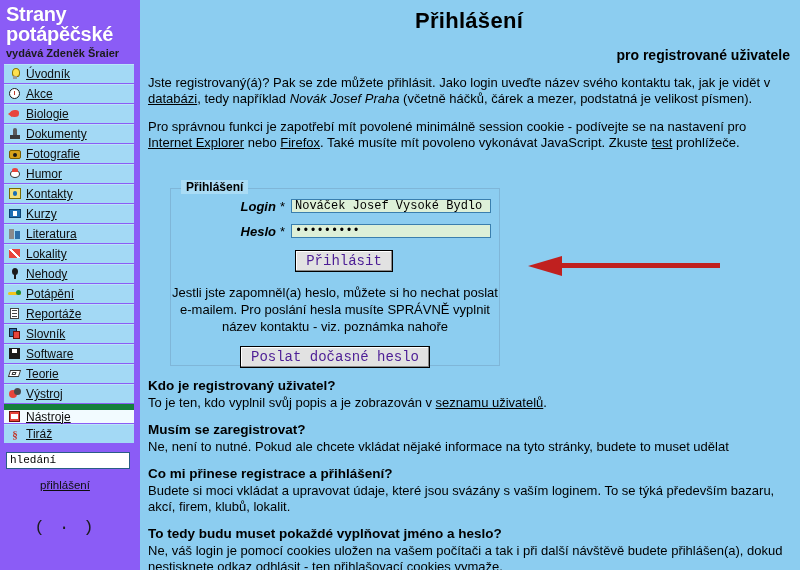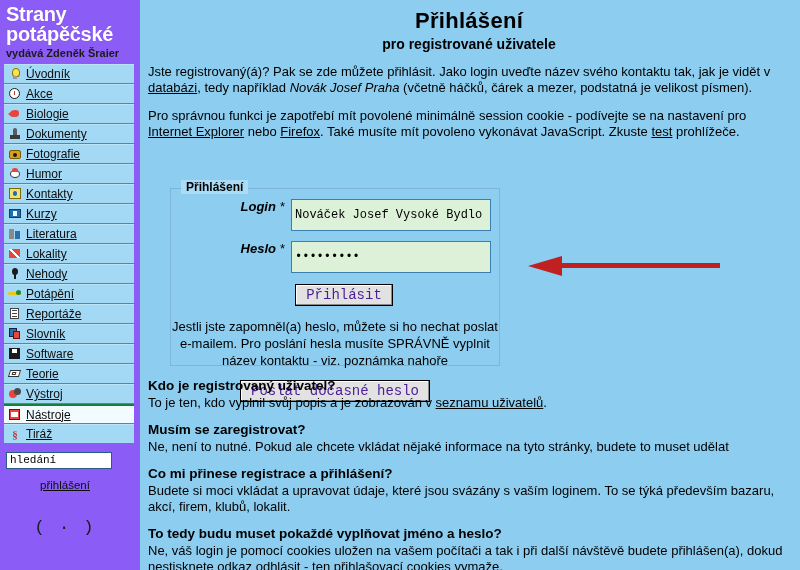--- a/index.html
+++ b/index.html
@@ -58,21 +58,21 @@
     gap: 4px;
     height: 19px;
     margin: 0 6px 1px 4px;
     padding-left: 4px;
     background: #a3d9f5;
     border-top: 1px solid #b9e4f8;
     box-sizing: border-box;
   }
   .menu-item.active {
     background: #f2fbff;
-    border-top: 2px solid #15803d;
+    border-top: 6px solid #15803d;
   }
   .menu-item .label {
     font-size: 12px;
     color: #0d0d0d;
     text-decoration: underline;
     white-space: nowrap;
   }
   .mi-icon {
     width: 14px;
     height: 14px;
@@ -120,21 +120,21 @@
   .ic-gear::before{content:"";position:absolute;left:1px;top:3px;width:8px;height:8px;border-radius:50%;background:#e8453c;}
   .ic-gear::after{content:"";position:absolute;left:6px;top:1px;width:7px;height:7px;border-radius:50%;background:#4a4a4a;}
   .ic-tools::before{content:"";position:absolute;left:1px;top:1px;width:11px;height:11px;background:#e8453c;border:1px solid #6b0f0a;box-sizing:border-box;}
   .ic-tools::after{content:"";position:absolute;left:3px;top:4px;width:7px;height:5px;background:#ffffff;}
   .ic-tiraz{font-weight:bold;color:#c0392b;font-family:"Liberation Serif",serif;}
 
   #search-box {
     margin: 8px 8px 0 6px;
   }
   #search-input {
-    width: 106px;
+    width: 124px;
     height: 17px;
     box-sizing: border-box;
     border: 1px solid #2a5d86;
     background: #ffffff;
     font-family: "Liberation Mono", monospace;
     font-size: 11px;
     padding: 1px 3px;
     color: #000;
   }
   #login-link-wrap {
@@ -168,24 +168,24 @@
     box-sizing: border-box;
   }
   h1#title {
     margin: 8px 0 0 0;
     text-align: center;
     font-size: 22px;
     font-weight: bold;
     letter-spacing: 0.3px;
   }
   .subtitle {
-    text-align: center;
+    text-align: right;
     font-size: 14px;
     font-weight: bold;
-    margin-top: 2px;
+    margin-top: 13px;
   }
   p.intro {
     margin: 12px 0 0 0;
     line-height: 16px;
     font-size: 13px;
   }
   a.lnk {
     color: #000;
     text-decoration: underline;
   }
@@ -227,21 +227,21 @@
     font-weight: bold;
     margin-right: 4px;
   }
   .fstar {
     color: #000;
     margin-right: 6px;
     font-size: 13px;
   }
   .finput {
     width: 200px;
-    height: 32px;
+    height: 14px;
     box-sizing: border-box;
     border: 1px solid #3a7fae;
     background: #ddf0d8;
     font-family: "Liberation Mono", monospace;
     font-size: 12px;
     padding: 0 3px;
     color: #000;
   }
   .btn-row {
     display: flex;

